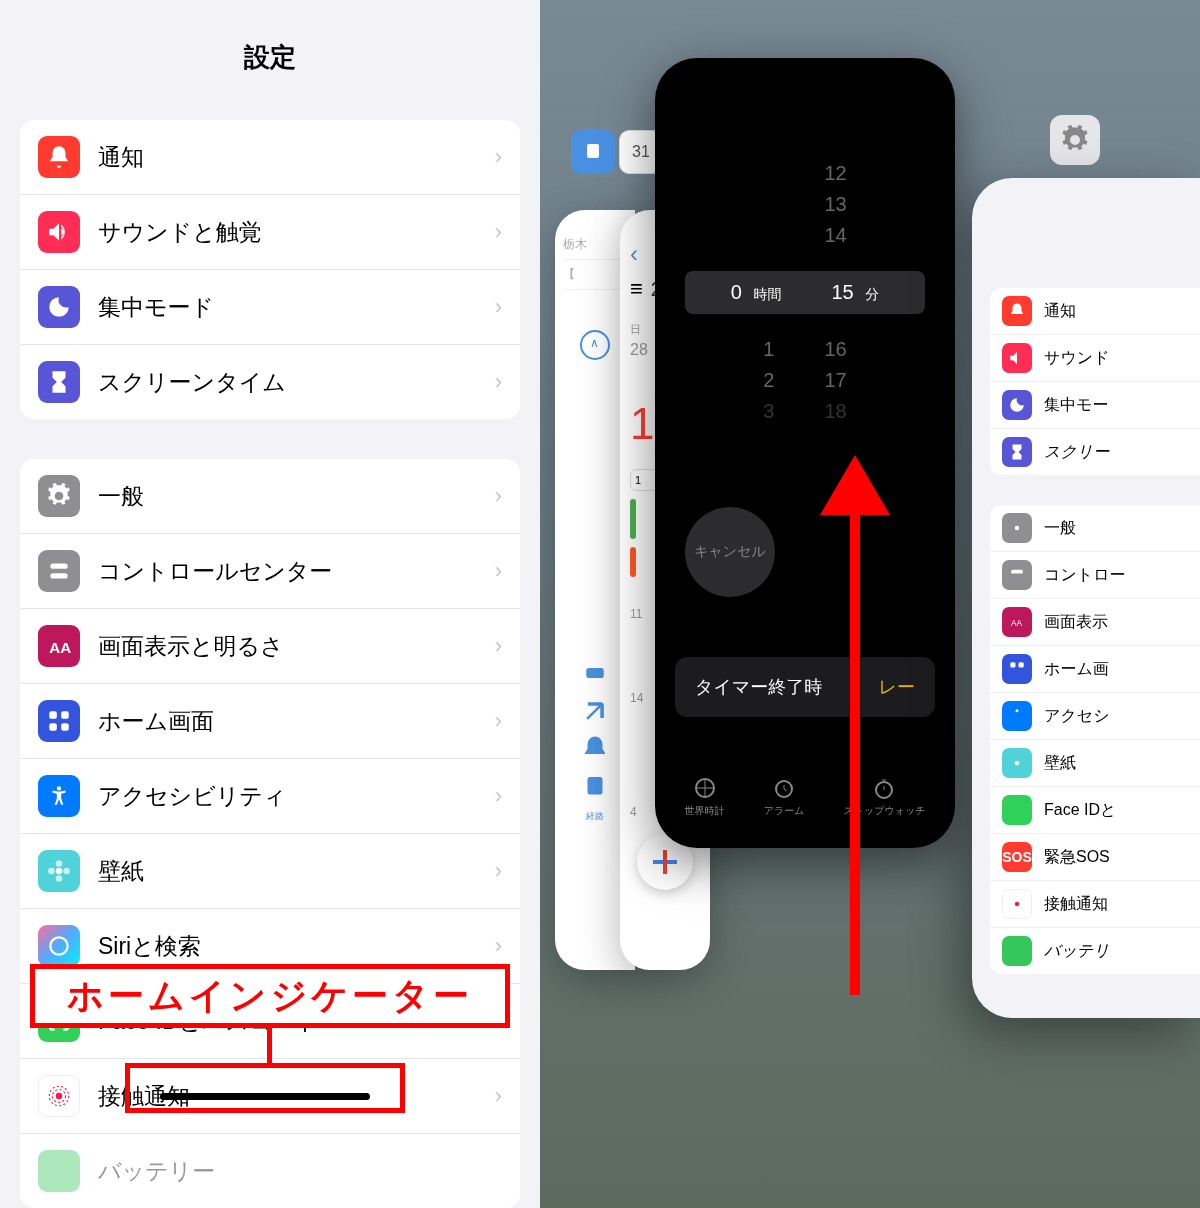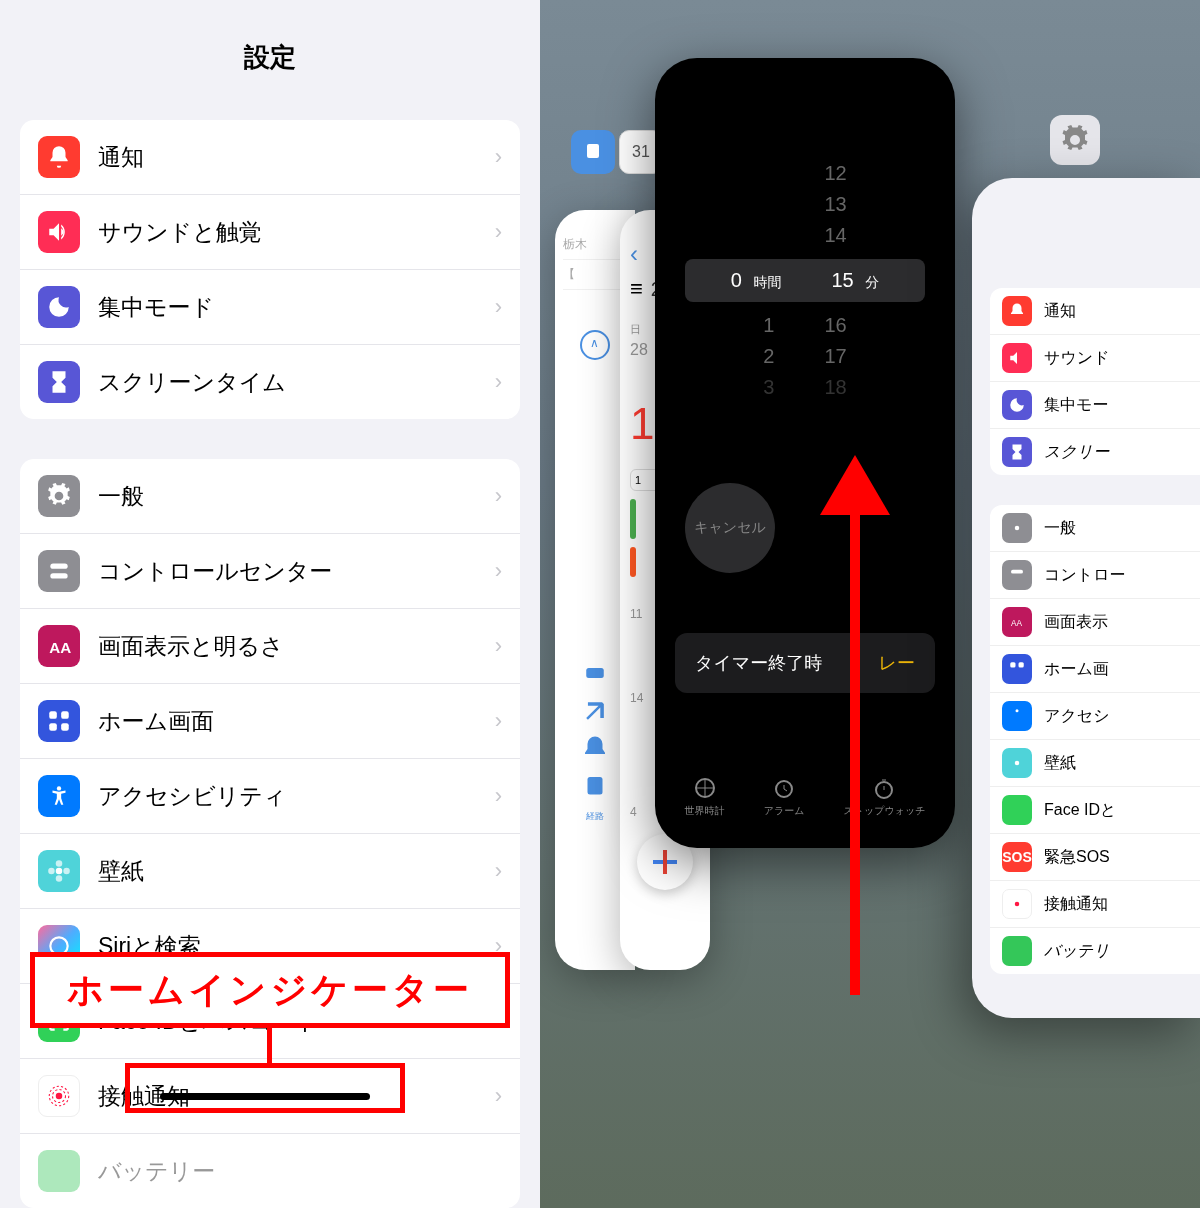--- a/index.html
+++ b/index.html
@@ -27,21 +27,21 @@
 .icon-accessibility { background: #007aff; }
 .icon-wallpaper { background: #4fd3d9; }
 .icon-siri { background: linear-gradient(135deg, #ff6b9d, #4facfe, #00f2fe); }
 .icon-faceid { background: #30d158; }
 .icon-exposure { background: #fff; border: 1px solid #eee; }
 .icon-exposure svg { fill: #ff1744; }
 .icon-battery { background: #34c759; }
 .icon-sos { background: #ff3b30; color: #fff; font-size: 14px; font-weight: bold; }
 
 
-.annotation-box1 { position: absolute; bottom: 180px; left: 30px; width: 480px; height: 76px; border: 5px solid #ff0000; background: #fff; display: flex; align-items: center; justify-content: center; color: #ff0000; font-size: 36px; font-weight: 600; letter-spacing: 4px; z-index: 100; }
+.annotation-box1 { position: absolute; bottom: 180px; left: 30px; width: 480px; height: 64px; border: 5px solid #ff0000; background: #fff; display: flex; align-items: center; justify-content: center; color: #ff0000; font-size: 36px; font-weight: 600; letter-spacing: 4px; z-index: 100; }
 .annotation-box2 { position: absolute; bottom: 95px; left: 125px; width: 280px; height: 50px; border: 5px solid #ff0000; z-index: 100; }
 .annotation-line { position: absolute; bottom: 145px; left: 267px; width: 5px; height: 35px; background: #ff0000; z-index: 100; }
 .home-indicator { position: absolute; bottom: 108px; left: 160px; width: 210px; height: 7px; background: #000; border-radius: 4px; z-index: 99; }
 
 
 .right-panel { width: 660px; height: 100%; position: relative; background: linear-gradient(180deg, #7a8a95 0%, #6a7a85 40%, #5d6b5d 100%); overflow: hidden; }
 
 .mini-icons { position: absolute; top: 130px; left: 20px; display: flex; gap: 4px; margin-left: 11px; }
 .mini-icon { width: 44px; height: 44px; border-radius: 10px; }
 .mini-icon.blue { background: #4a90e2; display:flex; align-items:center; justify-content:center;}
@@ -58,21 +58,21 @@
 .cal2-day { font-size: 44px; color: #ff3b30; font-weight: 300; margin-top: 40px; }
 
 .fab-plus { position: absolute; bottom: 80px; left: 50%; transform: translateX(-50%); width: 56px; height: 56px; border-radius: 28px; background: #fff; box-shadow: 0 4px 12px rgba(0,0,0,0.2); display: flex; align-items: center; justify-content: center; }
 .fab-plus .plus-h { position:absolute; width:24px; height:4px; background:#4285f4; }
 .fab-plus .plus-v { position:absolute; width:4px; height:24px; background:#ea4335; }
 
 
 .card-clock { position: absolute; top: 58px; left: 115px; width: 300px; height: 790px; background: #000; border-radius: 42px; box-shadow: 0 15px 50px rgba(0,0,0,0.5); overflow: hidden; color: #fff; }
 .timer-picker { padding: 100px 30px 20px; }
 .picker-row { display: flex; justify-content: center; gap: 50px; font-size: 20px; color: #666; padding: 4px 0; }
-.picker-row.selected { color: #fff; background: #2c2c2e; border-radius: 8px; padding: 10px 0; margin: 8px 0;}
+.picker-row.selected { color: #fff; background: #2c2c2e; border-radius: 8px; padding: 10px 0; margin: 20px 0;}
 .picker-label { font-size: 14px; margin-left: 6px; }
 .cancel-btn { width: 90px; height: 90px; border-radius: 45px; background: #2c2c2e; color: #888; display: flex; align-items: center; justify-content: center; margin: 60px 0 0 30px; font-size: 14px; }
 .timer-end { background: #1c1c1e; margin: 60px 20px; padding: 18px 20px; border-radius: 12px; font-size: 18px; }
 .clock-tabbar { position: absolute; bottom: 30px; width: 100%; display: flex; justify-content: space-around; padding: 0 10px; }
 .clock-tab { text-align: center; color: #888; font-size: 10px; }
 .clock-tab svg { width: 24px; height: 24px; fill: #888; margin-bottom: 4px; display: block; margin-left:auto; margin-right:auto;}
 
 
 .card-settings { position: absolute; top: 178px; right: 0; width: 228px; height: 840px; background: #f2f2f7; border-radius: 40px 0 0 40px; box-shadow: -10px 15px 50px rgba(0,0,0,0.4); overflow: hidden; padding-top: 100px; }
 .mini-group { background: #fff; margin: 10px 0 30px 18px; border-radius: 12px 0 0 12px; overflow: hidden; }

